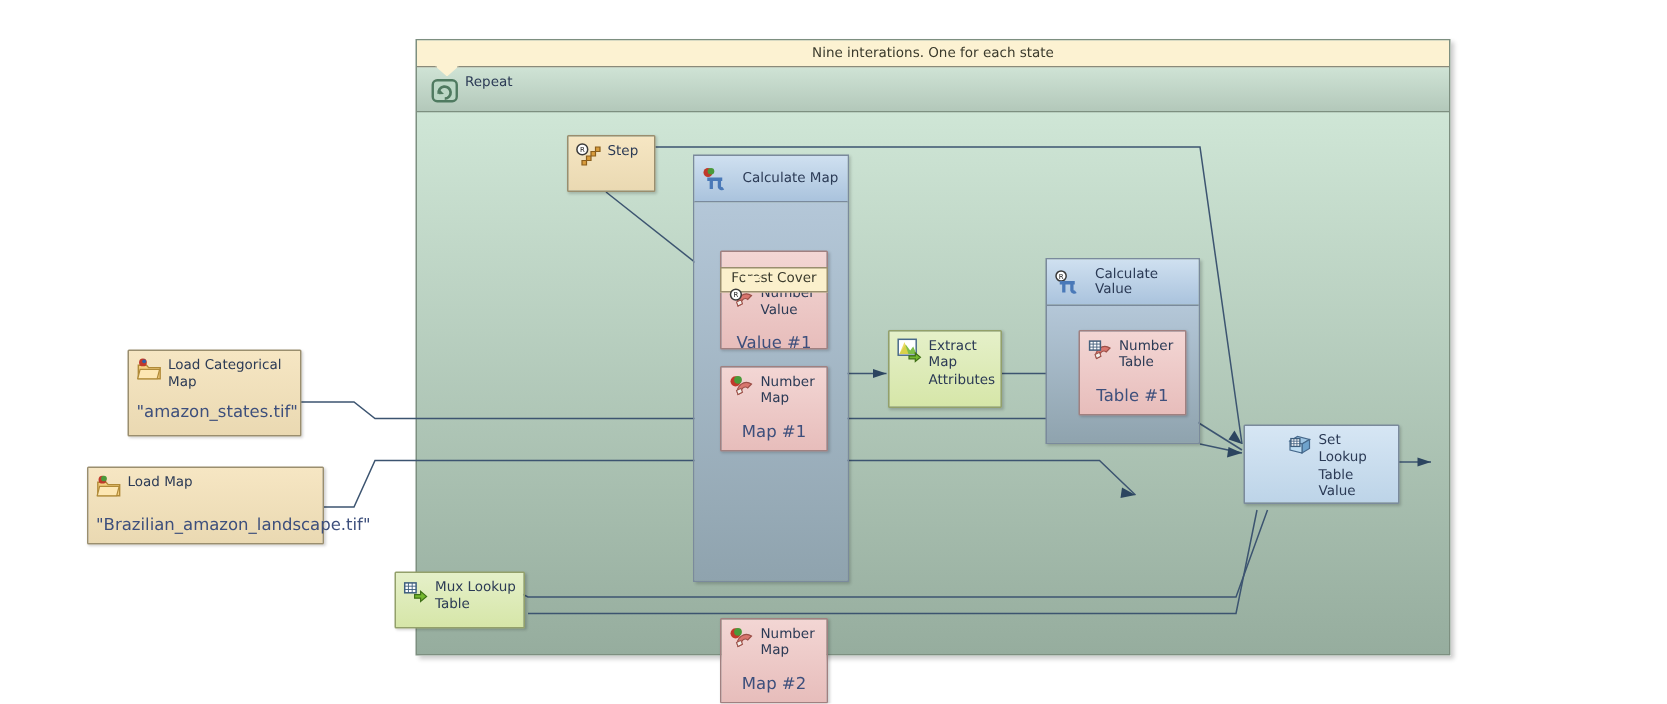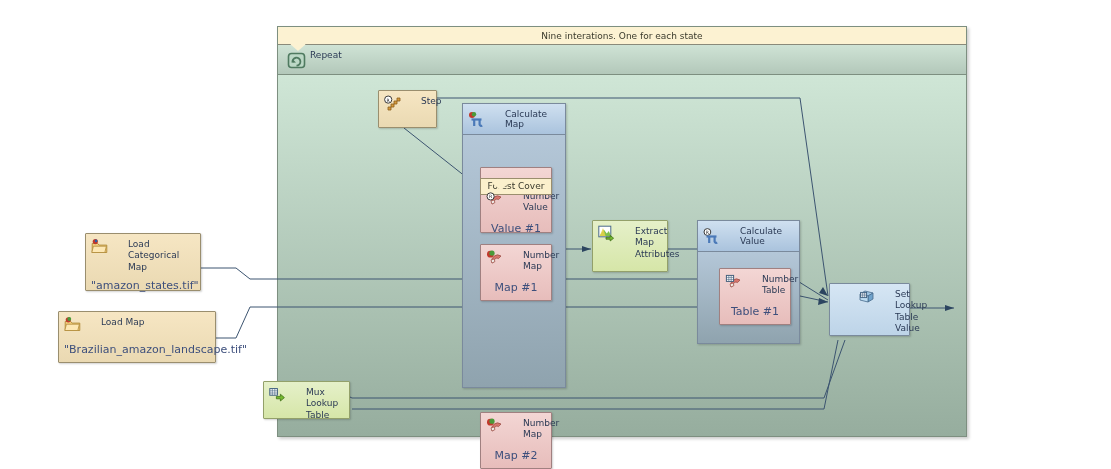--- a/index.html
+++ b/index.html
@@ -6,21 +6,21 @@
   body{width:1111px;height:469px;position:relative;
        font-family:"DejaVu Sans","Liberation Sans",sans-serif;
        font-size:9px;color:#2b3a55;overflow:hidden;}
 
   .canvas{position:absolute;left:0;top:0;width:1111px;height:469px;background:#fff;}
 
   
   .node{position:absolute;box-sizing:border-box;border:1px solid #8a8a7a;
         border-radius:1px;padding:4px 5px;line-height:1.25;
         box-shadow:1px 1px 2px rgba(0,0,0,.18);}
-  .node .hdr{display:flex;align-items:flex-start;gap:20px;}
+  .node .hdr{display:flex;align-items:flex-start;gap:4px;}
   .node .ttl{font-size:9px;color:#2b3a55;white-space:pre-line;padding-top:1px;}
   .node .val{margin-top:8px;text-align:center;font-size:11px;color:#3d4f7c;}
 
   .ico{width:17px;height:17px;flex:0 0 17px;position:relative;}
 
   
   .repeat{position:absolute;left:241px;top:26px;width:690px;height:411px;
           box-sizing:border-box;border:1px solid #7d8f80;
           background:linear-gradient(180deg,#cfe3d5 0%,#9bb0a2 100%);
           box-shadow:2px 2px 3px rgba(0,0,0,.20);margin-left:36px;}
@@ -37,21 +37,21 @@
   .rep-lbl{position:absolute;left:32px;top:5px;font-size:9px;color:#2b3a55;}
   .rep-ico{position:absolute;left:9px;top:6px;width:19px;height:19px;}
   .rep-body{position:absolute;left:0;top:48px;width:100%;bottom:0;
           background:linear-gradient(180deg,#cfe6d6 0%,#96ad9e 100%);}
 
   
   .group{position:absolute;box-sizing:border-box;border:1px solid #7a8a9c;
          box-shadow:1px 1px 2px rgba(0,0,0,.2);}
   .group .ghdr{height:31px;box-sizing:border-box;border-bottom:1px solid #7a8a9c;
          background:linear-gradient(180deg,#cfe0f0 0%,#aac3dd 100%);
-         display:flex;align-items:center;gap:20px;padding:0 5px;}
+         display:flex;align-items:center;gap:10px;padding:0 5px;}
   .group .gbody{position:absolute;left:0;right:0;top:31px;bottom:0;
          background:linear-gradient(180deg,#b4c7d8 0%,#8fa3ae 100%);}
 
   
   .c-tan{background:linear-gradient(180deg,#f6e6c3 0%,#ead9b2 100%);border-color:#9a8e6e;}
   .c-pink{background:linear-gradient(180deg,#f3d6d4 0%,#e7bdbb 100%);border-color:#a08080;}
   .c-green{background:linear-gradient(180deg,#e5f0c9 0%,#d6e6a8 100%);border-color:#93a06a;}
   .c-blue{background:linear-gradient(180deg,#d6e6f4 0%,#bdd4e8 100%);border-color:#7a8a9c;}
   .c-purple{background:linear-gradient(180deg,#e7d6ef 0%,#d7c0e4 100%);border-color:#9a86a6;}
 
@@ -184,21 +184,21 @@
             <circle cx="6" cy="4.2" r="2.6" fill="#4a9a3a"></circle>
           </svg>
         </div>
         <span class="ttl">Number
 Map</span>
       </div>
       <div class="val">Map #2</div>
     </div>
   </div>
 
-  <div class="group" style="left:697px;top:172px;width:103px;height:124px;margin-top:48px;">
+  <div class="group" style="left:697px;top:172px;width:103px;height:124px;">
     <div class="ghdr">
       <div class="ico">
         <svg width="17" height="17" viewBox="0 0 17 17">
           <circle cx="4.4" cy="4" r="3.4" fill="#fefefe" stroke="#3a3a3a" stroke-width="1"></circle>
           <text x="4.4" y="5.8" font-size="4.6" text-anchor="middle" fill="#222" font-family="DejaVu Sans">R</text>
           <path d="M3.5 8.5 h10" stroke="#4a79b8" stroke-width="2.2" fill="none"></path>
           <path d="M6.2 8.5 v6.5" stroke="#4a79b8" stroke-width="2.2" fill="none"></path>
           <path d="M11.6 8.5 v5 a1.7 1.7 0 0 0 2.6 1" stroke="#4a79b8" stroke-width="2.2" fill="none"></path>
         </svg>
       </div>
@@ -277,21 +277,21 @@
           <path d="M1.6 11 l3.4 -8 l2.6 8 z" fill="#e8d34a" opacity="0.85"></path>
           <path d="M8 12.2 h4.2 v-1.8 l3.4 2.8 l-3.4 2.8 v-1.8 h-4.2 z" fill="#74b82e" stroke="#3f7016" stroke-width="0.8"></path>
         </svg>
       </div>
       <span class="ttl">Extract
 Map
 Attributes</span>
     </div>
   </div>
 
-  <div class="node c-blue" style="left:829px;top:283px;width:81px;height:53px;padding-left:28px;">
+  <div class="node c-blue" style="left:829px;top:283px;width:104px;height:53px;padding-left:28px;">
     <div class="hdr">
       <div class="ico">
         <svg width="17" height="17" viewBox="0 0 17 17">
           <path d="M2 6 l5 -3 l8 2 l-5 3 z" fill="#9fc6e4" stroke="#46698c" stroke-width="0.8"></path>
           <path d="M10 8 l5 -3 v6 l-5 3 z" fill="#6fa3cc" stroke="#46698c" stroke-width="0.8"></path>
           <path d="M2 6 v6 l8 2 v-6 z" fill="#bcdcf2" stroke="#46698c" stroke-width="0.8"></path>
           <rect x="2.6" y="4.4" width="6" height="5.2" fill="#fff" stroke="#3d5e7e" stroke-width="0.9"></rect>
           <path d="M2.6 6.1 h6 M2.6 7.8 h6 M4.6 4.4 v5.2 M6.6 4.4 v5.2" stroke="#3d5e7e" stroke-width="0.55"></path>
         </svg>
       </div>

